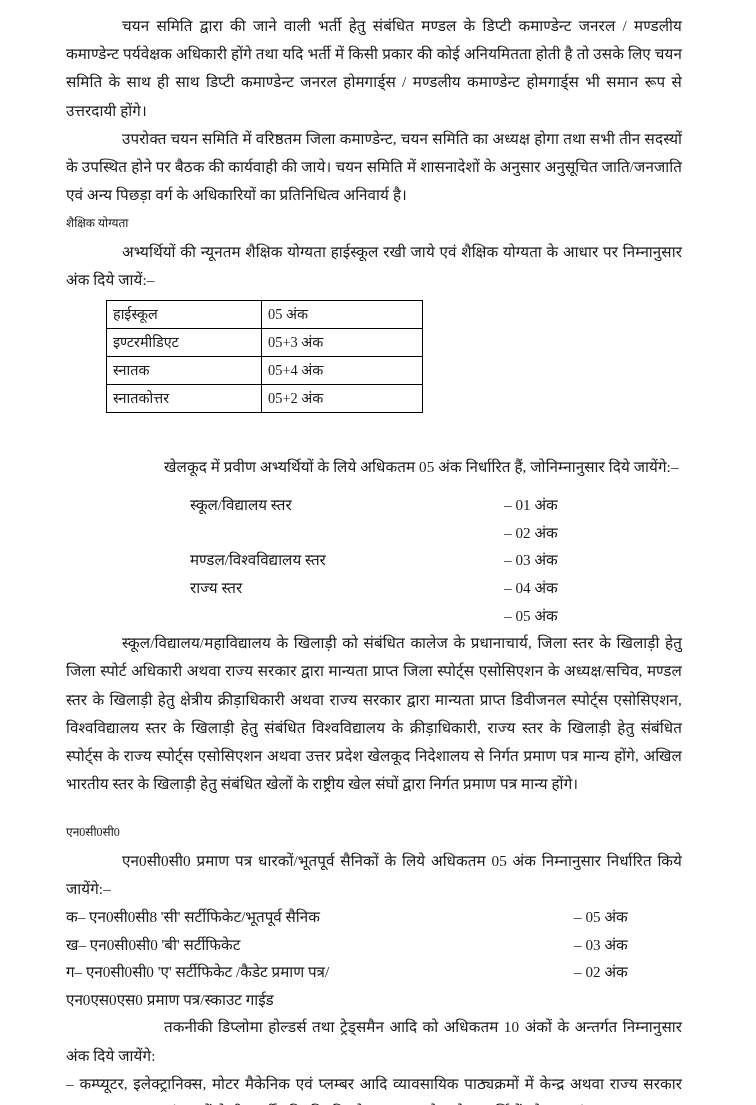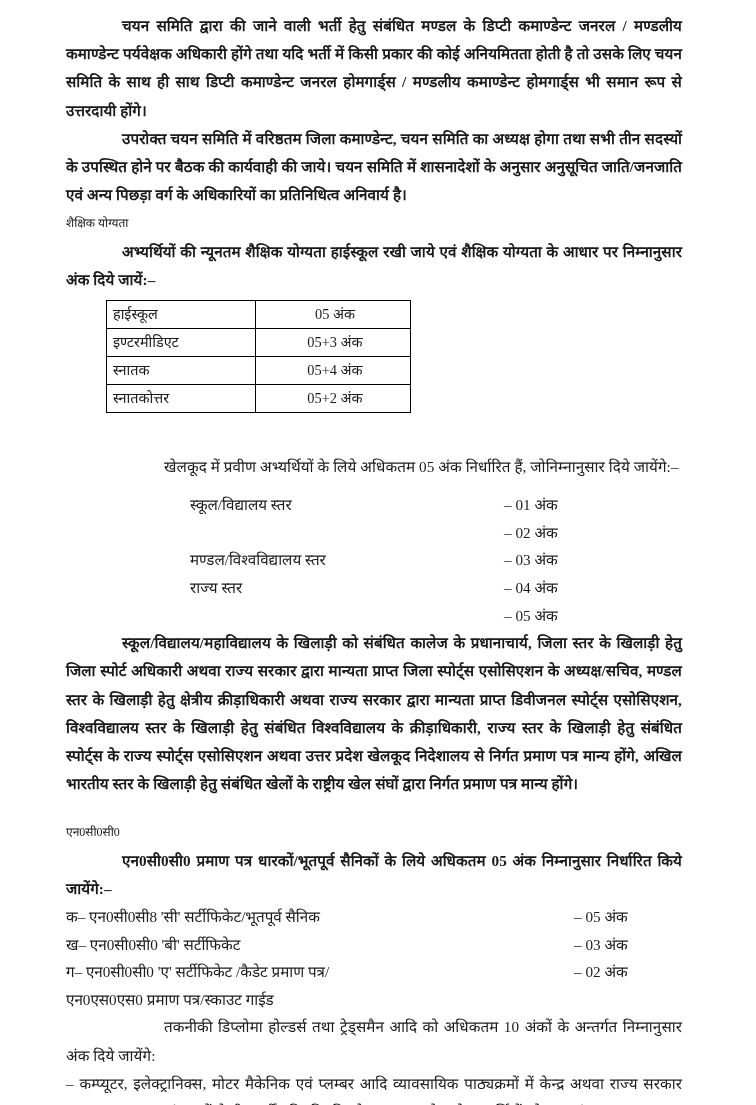--- a/index.html
+++ b/index.html
@@ -30,21 +30,20 @@
   .para {
     font-size: 15.2px;
     line-height: 28.2px;
     text-align: justify;
     text-justify: inter-word;
     margin: 0;
     letter-spacing: 0.1px;
   }
   .para.indent {
     text-indent: 56px;
-    font-weight: bold;
   }
   .para.indent-wide {
     text-indent: 98px;
   }
   .heading {
     font-size: 12px;
     line-height: 28.2px;
     margin: 0;
     text-align: left;
   }
@@ -57,26 +56,26 @@
     border-collapse: collapse;
     margin-left: 40px;
     margin-top: 6px;
     table-layout: fixed;
     width: 286px;
   }
   table.qual td {
     border: 1px solid #000;
     font-size: 14.4px;
     line-height: 18px;
-    padding: 3px 2px 4px 6px;
+    padding: 3px 8px 4px 6px;
     vertical-align: middle;
     height: 20px;
   }
   table.qual td.c1 { width: 140px; }
-  table.qual td.c2 { width: 146px; text-align: center; }
+  table.qual td.c2 { width: 146px; }
 
   
   .ptlist {
     margin: 0;
     padding: 0;
   }
   .ptrow {
     display: flex;
     font-size: 15.2px;
     line-height: 27.6px;

